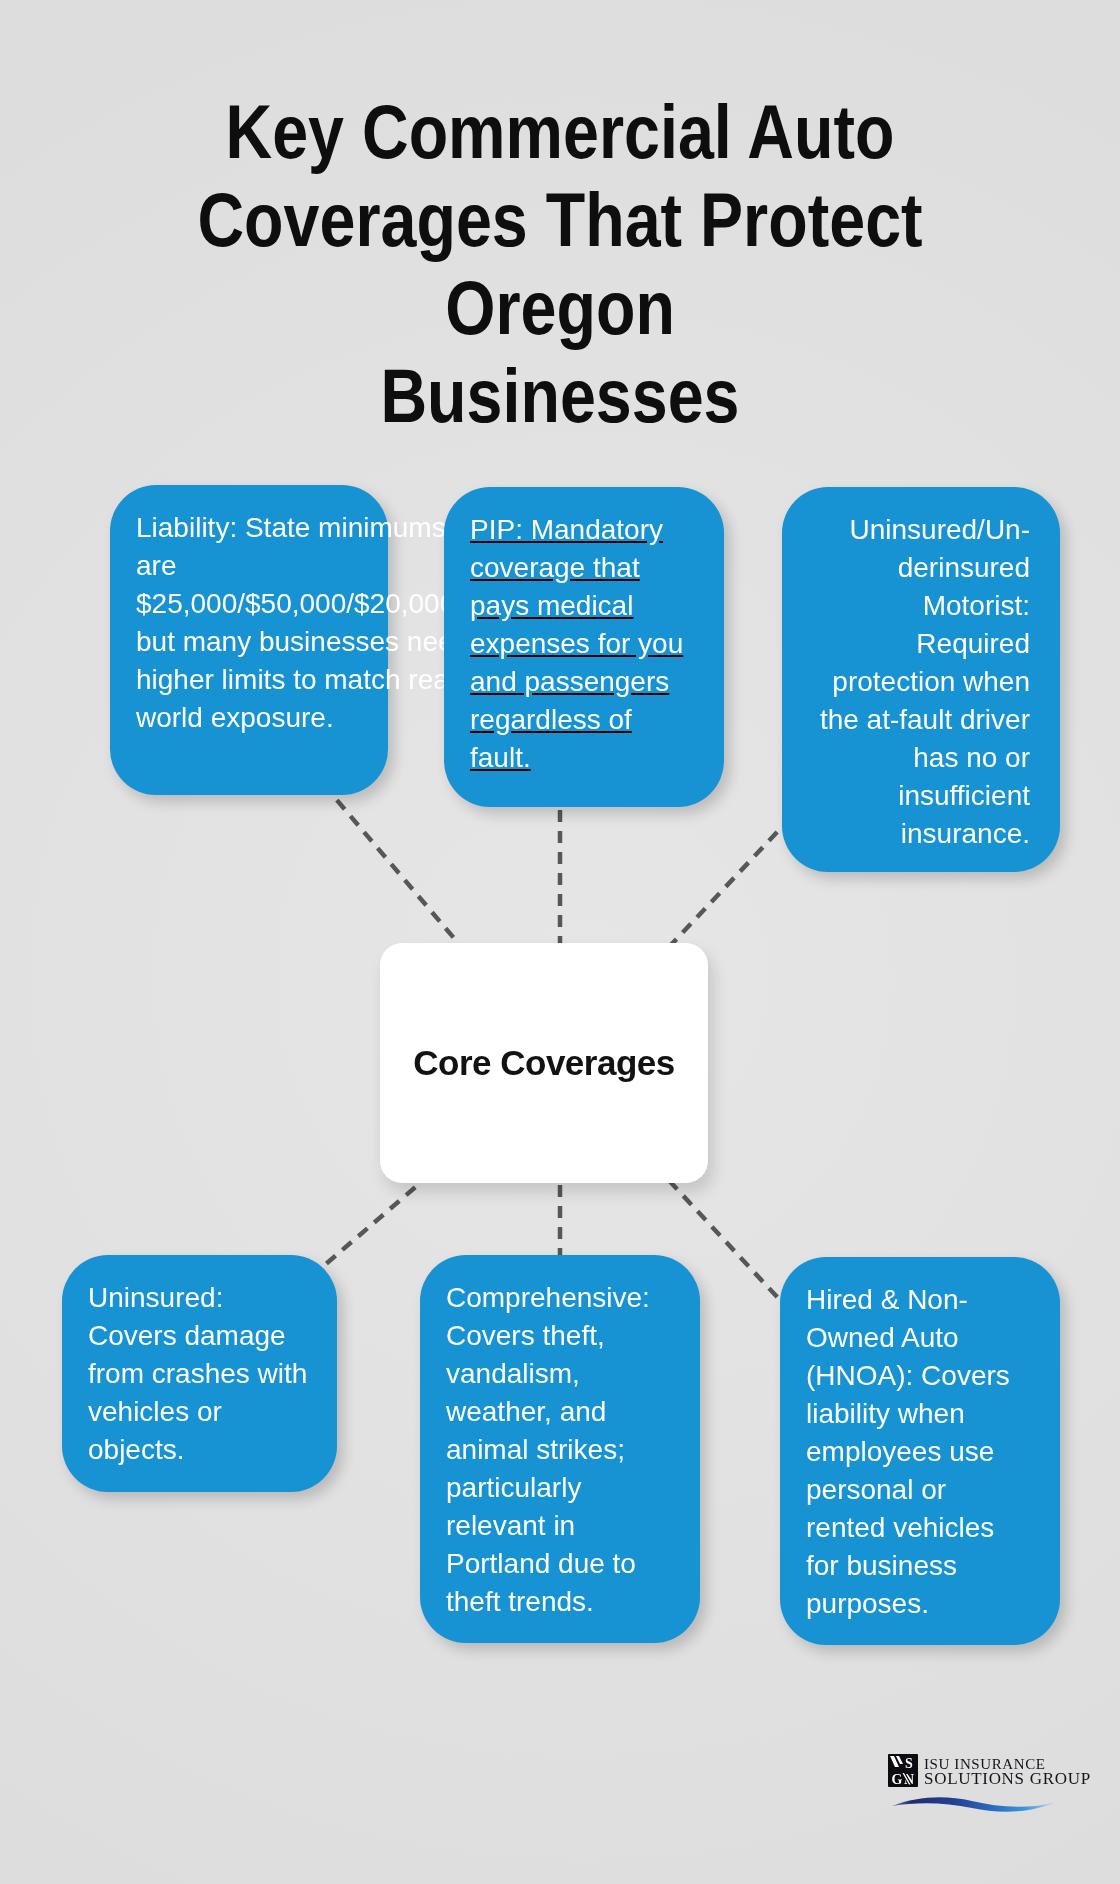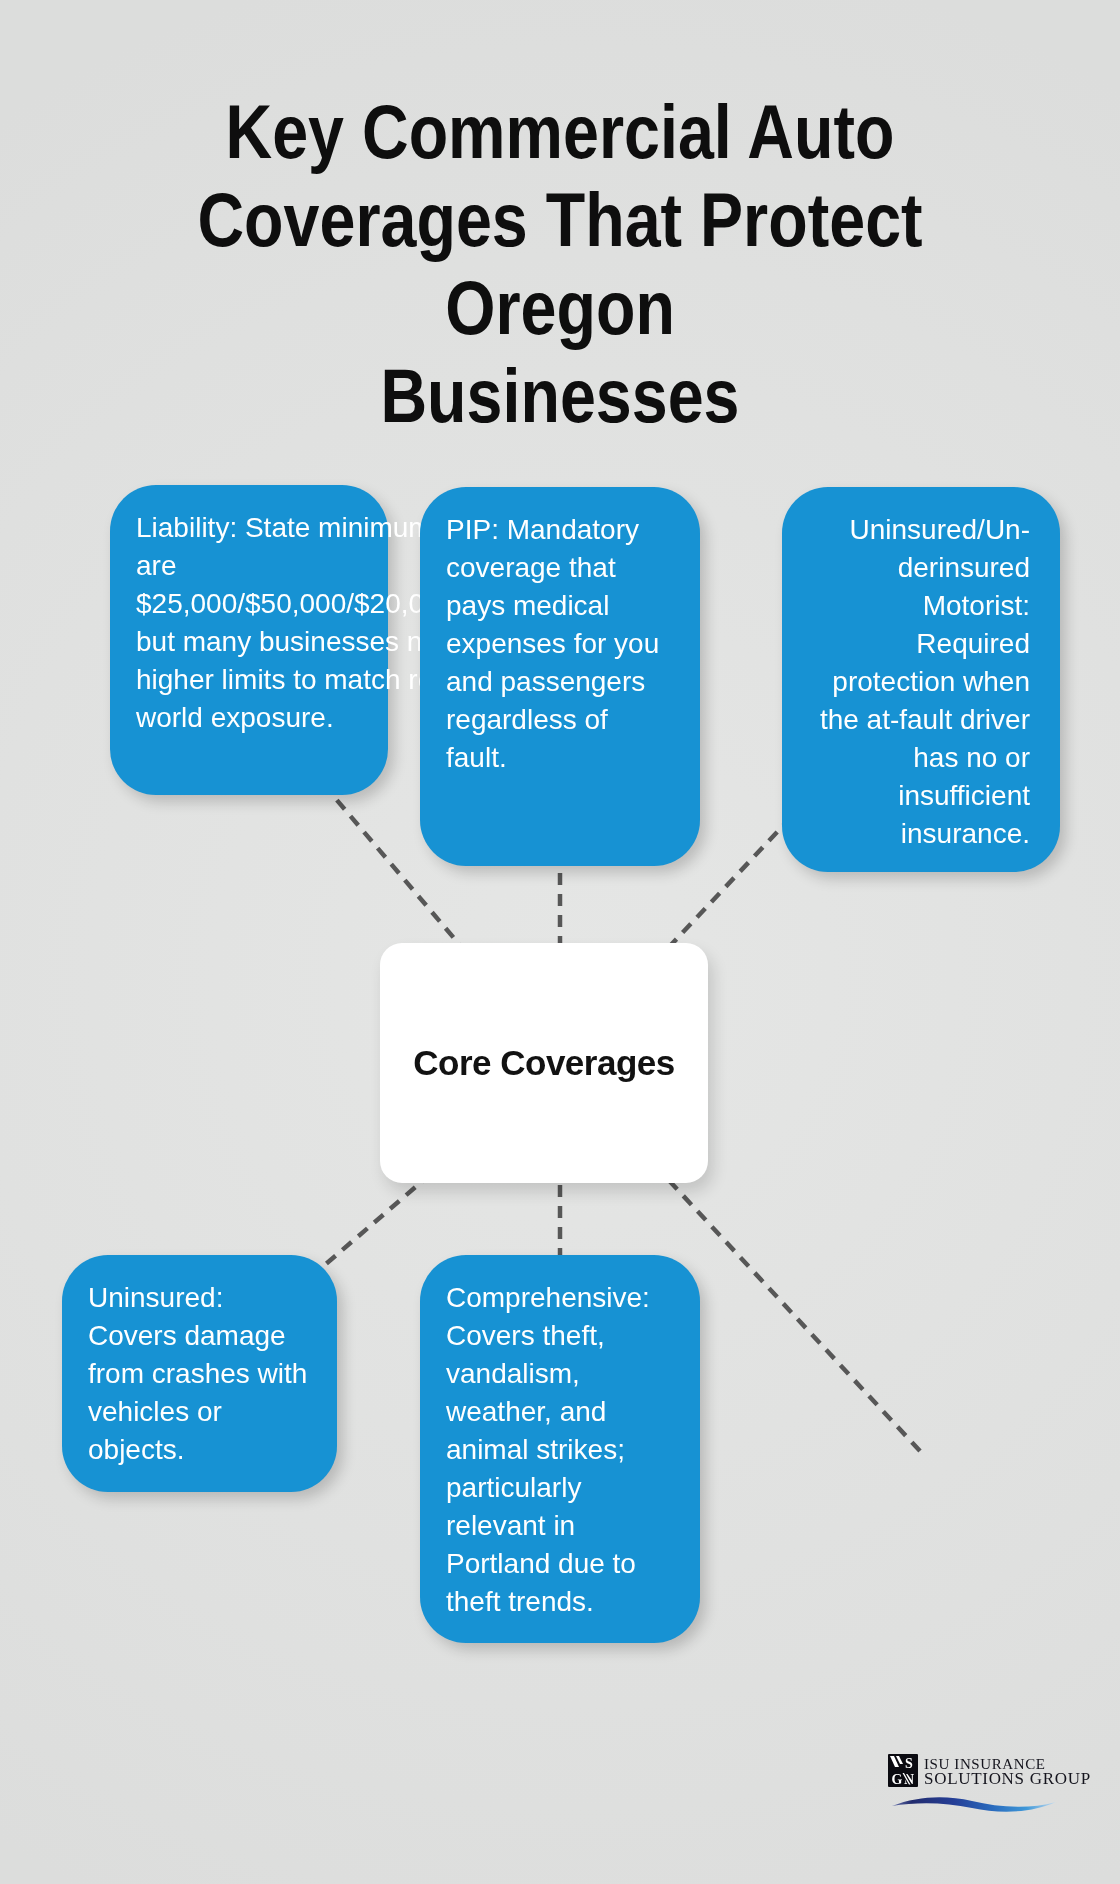--- a/index.html
+++ b/index.html
@@ -56,21 +56,21 @@
   }
   .node p {
     margin: 0;
     color: #ffffff;
     font-size: 28px;
     line-height: 38px;
     font-weight: normal;
   }
   .n1 { left: 62px;  top: 485px;  width: 278px; height: 310px; margin-left: 48px; }
   .n1 p { width: 338px; }
-  .n2 { left: 420px; top: 487px;  width: 280px; height: 379px; }
+  .n2 { left: 444px; top: 487px;  width: 280px; height: 320px; text-decoration: underline; }
   .n2 p { width: 222px; }
   .n3 { left: 782px; top: 487px;  width: 278px; height: 385px; text-align: right; }
   .n3 p { width: 222px; }
   .n4 { left: 62px;  top: 1255px; width: 275px; height: 237px; }
   .n4 p { width: 222px; }
   .n5 { left: 420px; top: 1255px; width: 280px; height: 388px; }
   .n5 p { width: 230px; }
   .n6 { left: 780px; top: 1257px; width: 280px; height: 388px; }
   .n6 p { width: 220px; }
 
@@ -169,20 +169,23 @@
   </div>
 
   <article class="node n4">
     <p>Uninsured: Covers damage from crashes with vehicles or objects.</p>
   </article>
 
   <article class="node n5">
     <p>Comprehensive: Covers theft, vandalism, weather, and animal strikes; particularly relevant in Portland due to theft trends.</p>
   </article>
 
+  <article class="node n6">
+    <p>Hired &amp; Non-Owned Auto (HNOA): Covers liability when employees use personal or rented vehicles for business purposes.</p>
+  </article>
 
   <div class="logo">
     <div class="logo-row">
       <svg class="logo-emblem" width="30" height="33" viewBox="0 0 30 33">
         <rect x="0" y="0" width="30" height="33" rx="1" fill="#0b0b11"></rect>
         <path d="M2,2 L6,2 L11,13 L7,13 Z" fill="#ffffff"></path>
         <path d="M8,2 L11,2 L15,10 L12,10 Z" fill="#ffffff"></path>
         <text x="21" y="14" font-family="Liberation Serif, serif" font-size="14" font-weight="bold" fill="#ffffff" text-anchor="middle">S</text>
         <text x="9" y="30" font-family="Liberation Serif, serif" font-size="14" font-weight="bold" fill="#ffffff" text-anchor="middle">G</text>
         <text x="21" y="30" font-family="Liberation Serif, serif" font-size="14" font-weight="bold" fill="#ffffff" text-anchor="middle">N</text>

